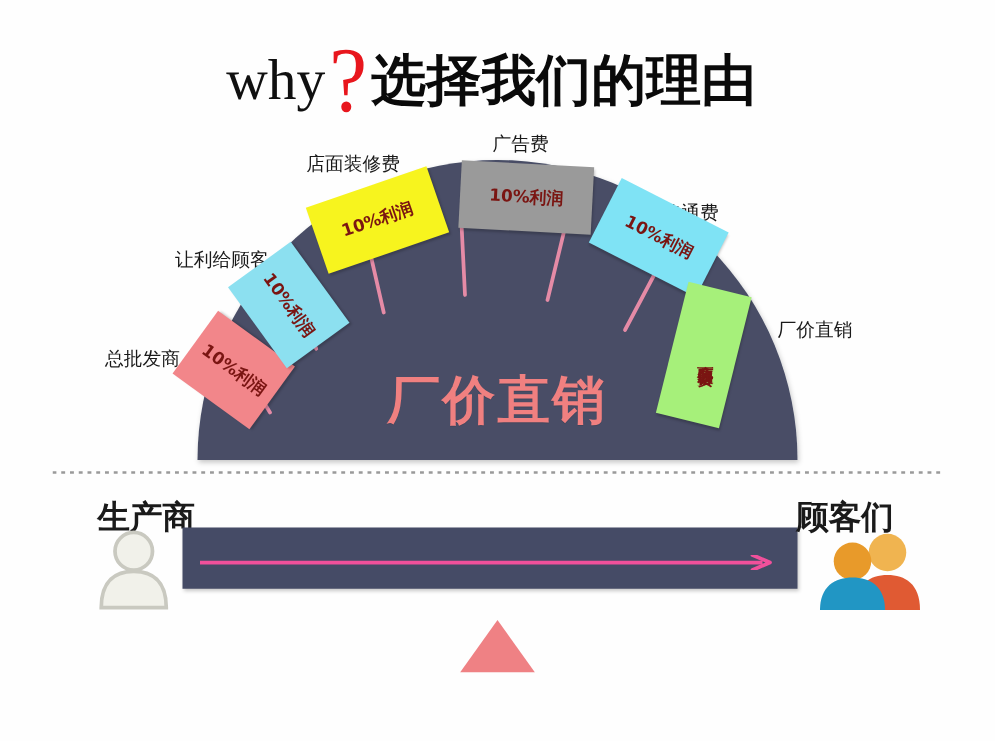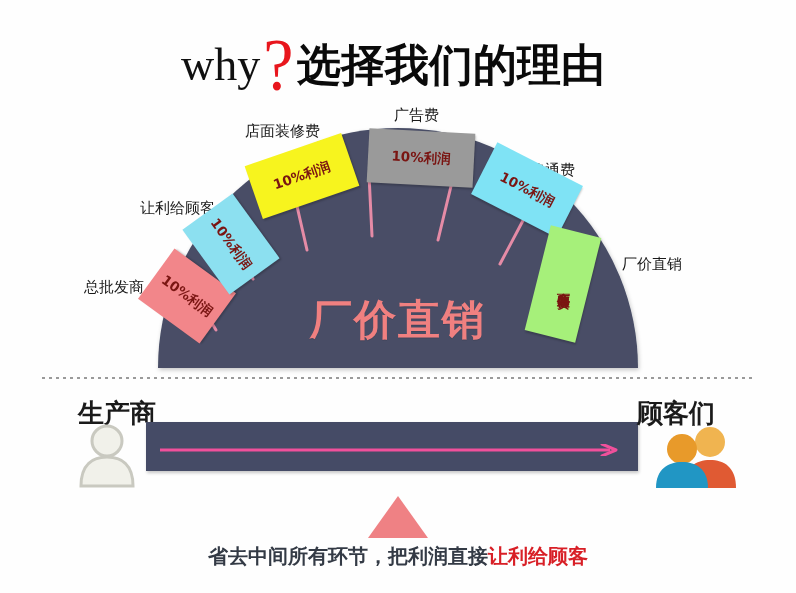--- a/index.html
+++ b/index.html
@@ -196,17 +196,14 @@
     <path d="M 30 66 C 30 45 42 38 56 38 C 70 38 82 45 82 66 Z" fill="#e05a33"></path>
 
     <circle cx="28" cy="27" r="15" fill="#e89a2a"></circle>
     <path d="M 2 66 C 2 47 14 40 28 40 C 42 40 54 47 54 66 Z" fill="#2196c4"></path>
   </svg>
 
   <svg class="tri" width="60" height="42">
     <polygon points="30,0 60,42 0,42" fill="#ef8184"></polygon>
   </svg>
 
-  <div class="bottom-note">
-    <span>省去中间所有环节，把利润直接</span><span class="hl">让利给顾客</span>
-  </div>
 
 </div>
 
 </body></html>

